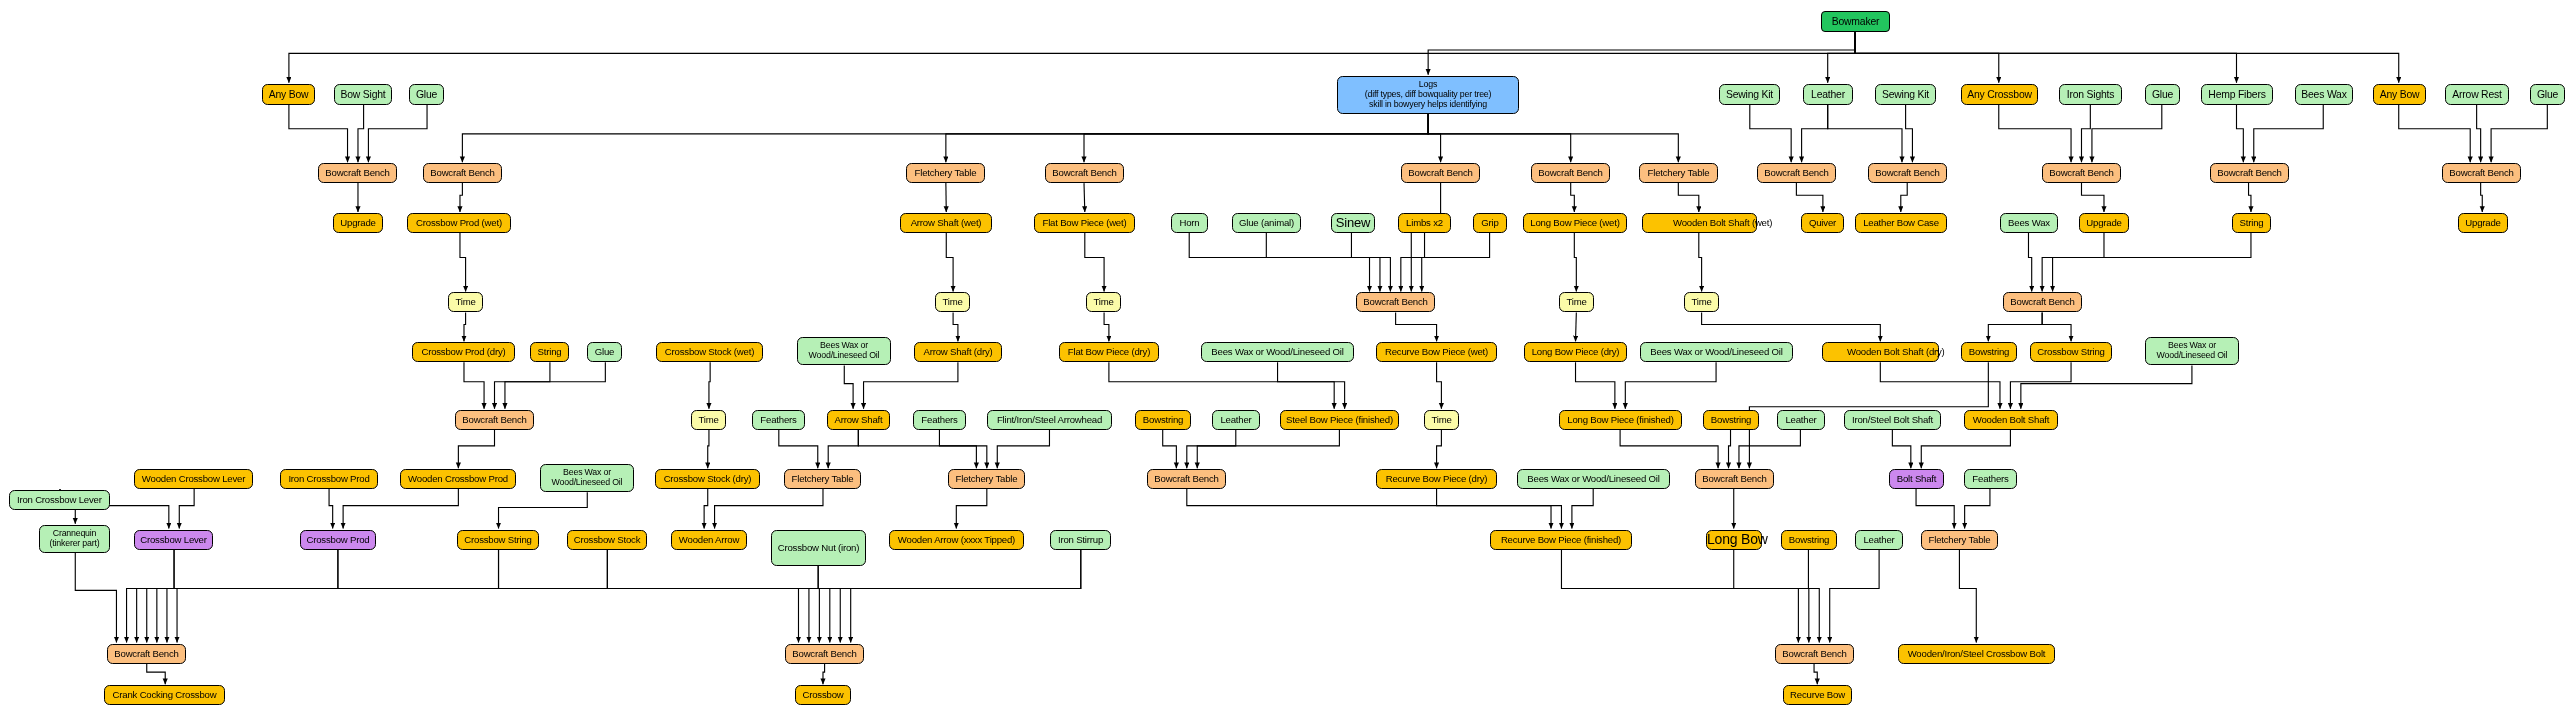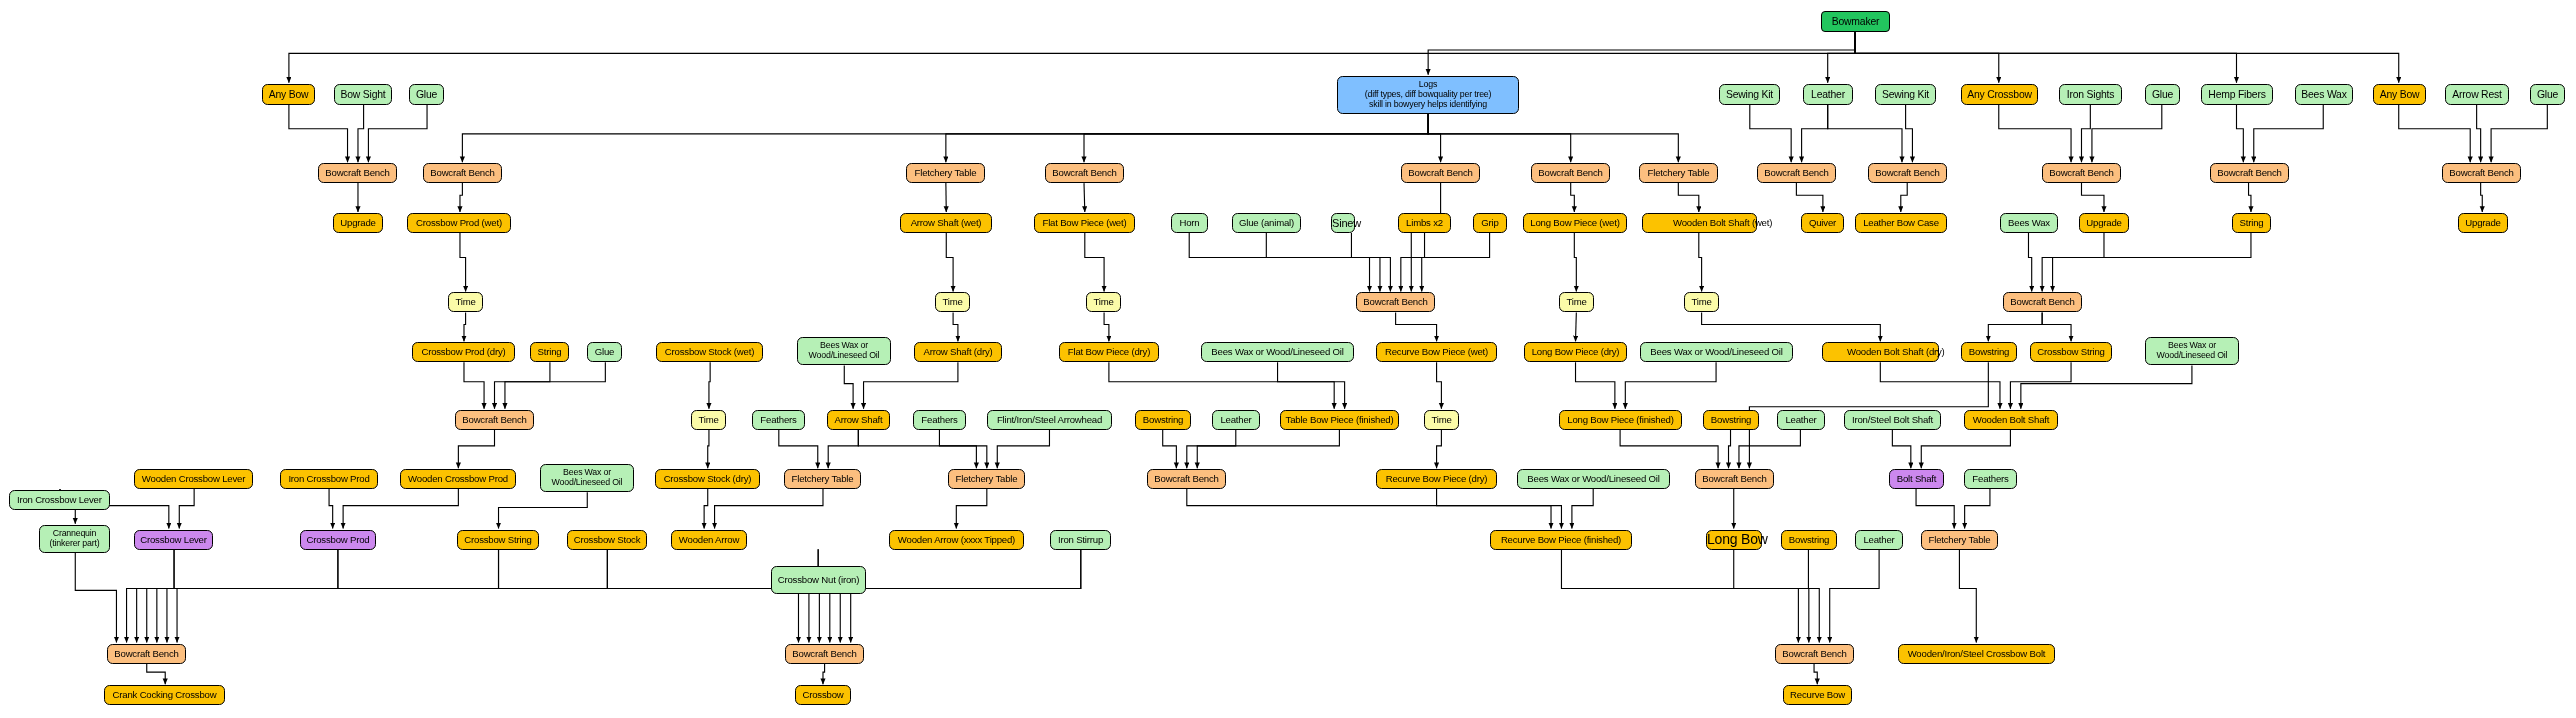--- a/index.html
+++ b/index.html
@@ -201,21 +201,21 @@
     <div class="node c-orange" style="left: 1868px; top: 163px; width: 79px; height: 20px; font-size: 9.6px;"><span class="lbl">Bowcraft Bench</span></div>
     <div class="node c-orange" style="left: 2042px; top: 163px; width: 79px; height: 20px; font-size: 9.6px;"><span class="lbl">Bowcraft Bench</span></div>
     <div class="node c-orange" style="left: 2210px; top: 163px; width: 79px; height: 20px; font-size: 9.6px;"><span class="lbl">Bowcraft Bench</span></div>
     <div class="node c-orange" style="left: 2442px; top: 163px; width: 79px; height: 20px; font-size: 9.6px;"><span class="lbl">Bowcraft Bench</span></div>
     <div class="node c-gold" style="left: 333px; top: 213px; width: 50px; height: 20px; font-size: 9.6px;"><span class="lbl">Upgrade</span></div>
     <div class="node c-gold" style="left: 407px; top: 213px; width: 104px; height: 20px; font-size: 9.6px;"><span class="lbl">Crossbow Prod (wet)</span></div>
     <div class="node c-gold" style="left: 900px; top: 213px; width: 92px; height: 20px; font-size: 9.6px;"><span class="lbl">Arrow Shaft (wet)</span></div>
     <div class="node c-gold" style="left: 1034px; top: 213px; width: 101px; height: 20px; font-size: 9.6px;"><span class="lbl">Flat Bow Piece (wet)</span></div>
     <div class="node c-green" style="left: 1171px; top: 213px; width: 37px; height: 20px; font-size: 9.6px;"><span class="lbl">Horn</span></div>
     <div class="node c-green" style="left: 1232px; top: 213px; width: 69px; height: 20px; font-size: 9.6px;"><span class="lbl">Glue (animal)</span></div>
-    <div class="node c-green" style="left: 1331px; top: 213px; width: 24px; height: 20px; font-size: 11px;"><span class="lbl">Sinew</span></div>
+    <div class="node c-green" style="left: 1331px; top: 213px; width: 44px; height: 20px; font-size: 13px;"><span class="lbl">Sinew</span></div>
     <div class="node c-gold" style="left: 1398px; top: 213px; width: 53px; height: 20px; font-size: 9.6px; text-align: center;"><span class="lbl">Limbs x2</span></div>
     <div class="node c-gold" style="left: 1473px; top: 213px; width: 34px; height: 20px; font-size: 9.6px;"><span class="lbl">Grip</span></div>
     <div class="node c-gold" style="left: 1523px; top: 213px; width: 104px; height: 20px; font-size: 9.6px;"><span class="lbl">Long Bow Piece (wet)</span></div>
     <div class="node c-gold" style="left: 1642px; top: 213px; width: 115px; height: 20px; font-size: 9.6px; padding-left: 30px;"><span class="lbl">Wooden Bolt Shaft (wet)</span></div>
     <div class="node c-gold" style="left: 1801px; top: 213px; width: 43px; height: 20px; font-size: 9.6px;"><span class="lbl">Quiver</span></div>
     <div class="node c-gold" style="left: 1855px; top: 213px; width: 92px; height: 20px; font-size: 9.6px;"><span class="lbl">Leather Bow Case</span></div>
     <div class="node c-green" style="left: 2000px; top: 213px; width: 58px; height: 20px; font-size: 9.6px;"><span class="lbl">Bees Wax</span></div>
     <div class="node c-gold" style="left: 2079px; top: 213px; width: 50px; height: 20px; font-size: 9.6px;"><span class="lbl">Upgrade</span></div>
     <div class="node c-gold" style="left: 2232px; top: 213px; width: 39px; height: 20px; font-size: 9.6px;"><span class="lbl">String</span></div>
     <div class="node c-gold" style="left: 2458px; top: 213px; width: 50px; height: 20px; font-size: 9.6px;"><span class="lbl">Upgrade</span></div>
@@ -244,21 +244,21 @@
     <div class="node c-green" style="left: 2145px; top: 337px; width: 94px; height: 28px; font-size: 8.8px;"><span class="lbl">Bees Wax or
 Wood/Lineseed Oil</span></div>
     <div class="node c-orange" style="left: 455px; top: 410px; width: 79px; height: 20px; font-size: 9.6px;"><span class="lbl">Bowcraft Bench</span></div>
     <div class="node c-yellow" style="left: 691px; top: 410px; width: 35px; height: 20px; font-size: 9.6px;"><span class="lbl">Time</span></div>
     <div class="node c-green" style="left: 752px; top: 410px; width: 53px; height: 20px; font-size: 9.6px;"><span class="lbl">Feathers</span></div>
     <div class="node c-gold" style="left: 827px; top: 410px; width: 63px; height: 20px; font-size: 9.6px;"><span class="lbl">Arrow Shaft</span></div>
     <div class="node c-green" style="left: 913px; top: 410px; width: 53px; height: 20px; font-size: 9.6px;"><span class="lbl">Feathers</span></div>
     <div class="node c-green" style="left: 987px; top: 410px; width: 125px; height: 20px; font-size: 9.6px;"><span class="lbl">Flint/Iron/Steel Arrowhead</span></div>
     <div class="node c-gold" style="left: 1135px; top: 410px; width: 56px; height: 20px; font-size: 9.6px;"><span class="lbl">Bowstring</span></div>
     <div class="node c-green" style="left: 1212px; top: 410px; width: 48px; height: 20px; font-size: 9.6px;"><span class="lbl">Leather</span></div>
-    <div class="node c-gold" style="left: 1280px; top: 410px; width: 119px; height: 20px; font-size: 9.6px;"><span class="lbl">Table Bow Piece (finished)</span></div>
+    <div class="node c-gold" style="left: 1280px; top: 410px; width: 119px; height: 20px; font-size: 9.6px;"><span class="lbl">Steel Bow Piece (finished)</span></div>
     <div class="node c-yellow" style="left: 1424px; top: 410px; width: 35px; height: 20px; font-size: 9.6px;"><span class="lbl">Time</span></div>
     <div class="node c-gold" style="left: 1559px; top: 410px; width: 123px; height: 20px; font-size: 9.6px;"><span class="lbl">Long Bow Piece (finished)</span></div>
     <div class="node c-gold" style="left: 1703px; top: 410px; width: 56px; height: 20px; font-size: 9.6px;"><span class="lbl">Bowstring</span></div>
     <div class="node c-green" style="left: 1777px; top: 410px; width: 48px; height: 20px; font-size: 9.6px;"><span class="lbl">Leather</span></div>
     <div class="node c-green" style="left: 1844px; top: 410px; width: 97px; height: 20px; font-size: 9.6px;"><span class="lbl">Iron/Steel Bolt Shaft</span></div>
     <div class="node c-gold" style="left: 1964px; top: 410px; width: 94px; height: 20px; font-size: 9.6px;"><span class="lbl">Wooden Bolt Shaft</span></div>
     <div class="node c-green" style="left: 8.8px; top: 490px; width: 101px; height: 20px; font-size: 9.6px;"><span class="lbl">Iron Crossbow Lever</span></div>
     <div class="node c-gold" style="left: 134px; top: 469px; width: 119px; height: 20px; font-size: 9.6px;"><span class="lbl">Wooden Crossbow Lever</span></div>
     <div class="node c-gold" style="left: 280px; top: 469px; width: 98px; height: 20px; font-size: 9.6px;"><span class="lbl">Iron Crossbow Prod</span></div>
     <div class="node c-gold" style="left: 400px; top: 469px; width: 116px; height: 20px; font-size: 9.6px;"><span class="lbl">Wooden Crossbow Prod</span></div>
@@ -273,21 +273,21 @@
     <div class="node c-orange" style="left: 1695px; top: 469px; width: 79px; height: 20px; font-size: 9.6px;"><span class="lbl">Bowcraft Bench</span></div>
     <div class="node c-purple" style="left: 1889px; top: 469px; width: 55px; height: 20px; font-size: 9.6px;"><span class="lbl">Bolt Shaft</span></div>
     <div class="node c-green" style="left: 1964px; top: 469px; width: 53px; height: 20px; font-size: 9.6px;"><span class="lbl">Feathers</span></div>
     <div class="node c-green" style="left: 39px; top: 525px; width: 71px; height: 28px; font-size: 8.8px;"><span class="lbl">Crannequin
 (tinkerer part)</span></div>
     <div class="node c-purple" style="left: 134px; top: 530px; width: 79px; height: 20px; font-size: 9.6px;"><span class="lbl">Crossbow Lever</span></div>
     <div class="node c-purple" style="left: 300px; top: 530px; width: 76px; height: 20px; font-size: 9.6px;"><span class="lbl">Crossbow Prod</span></div>
     <div class="node c-gold" style="left: 457px; top: 530px; width: 82px; height: 20px; font-size: 9.6px;"><span class="lbl">Crossbow String</span></div>
     <div class="node c-gold" style="left: 567px; top: 530px; width: 80px; height: 20px; font-size: 9.6px;"><span class="lbl">Crossbow Stock</span></div>
     <div class="node c-gold" style="left: 671px; top: 530px; width: 76px; height: 20px; font-size: 9.6px;"><span class="lbl">Wooden Arrow</span></div>
-    <div class="node c-green" style="left: 771px; top: 530px; width: 95px; height: 28px; font-size: 9.6px; margin-top: 36px;"><span class="lbl">Crossbow Nut (iron)</span></div>
+    <div class="node c-green" style="left: 771px; top: 530px; width: 95px; height: 36px; font-size: 9.6px;"><span class="lbl">Crossbow Nut (iron)</span></div>
     <div class="node c-gold" style="left: 889px; top: 530px; width: 135px; height: 20px; font-size: 9.6px;"><span class="lbl">Wooden Arrow (xxxx Tipped)</span></div>
     <div class="node c-green" style="left: 1050px; top: 530px; width: 61px; height: 20px; font-size: 9.6px;"><span class="lbl">Iron Stirrup</span></div>
     <div class="node c-gold" style="left: 1490px; top: 530px; width: 142px; height: 20px; font-size: 9.6px;"><span class="lbl">Recurve Bow Piece (finished)</span></div>
     <div class="node c-gold" style="left: 1706px; top: 530px; width: 56px; height: 20px; font-size: 14px;"><span class="lbl">Long Bow</span></div>
     <div class="node c-gold" style="left: 1781px; top: 530px; width: 56px; height: 20px; font-size: 9.6px;"><span class="lbl">Bowstring</span></div>
     <div class="node c-green" style="left: 1855px; top: 530px; width: 48px; height: 20px; font-size: 9.6px;"><span class="lbl">Leather</span></div>
     <div class="node c-orange" style="left: 1921px; top: 530px; width: 77px; height: 20px; font-size: 9.6px;"><span class="lbl">Fletchery Table</span></div>
     <div class="node c-orange" style="left: 107px; top: 644px; width: 79px; height: 20px; font-size: 9.6px;"><span class="lbl">Bowcraft Bench</span></div>
     <div class="node c-orange" style="left: 785px; top: 644px; width: 79px; height: 20px; font-size: 9.6px;"><span class="lbl">Bowcraft Bench</span></div>
     <div class="node c-orange" style="left: 1775px; top: 644px; width: 79px; height: 20px; font-size: 9.6px;"><span class="lbl">Bowcraft Bench</span></div>

